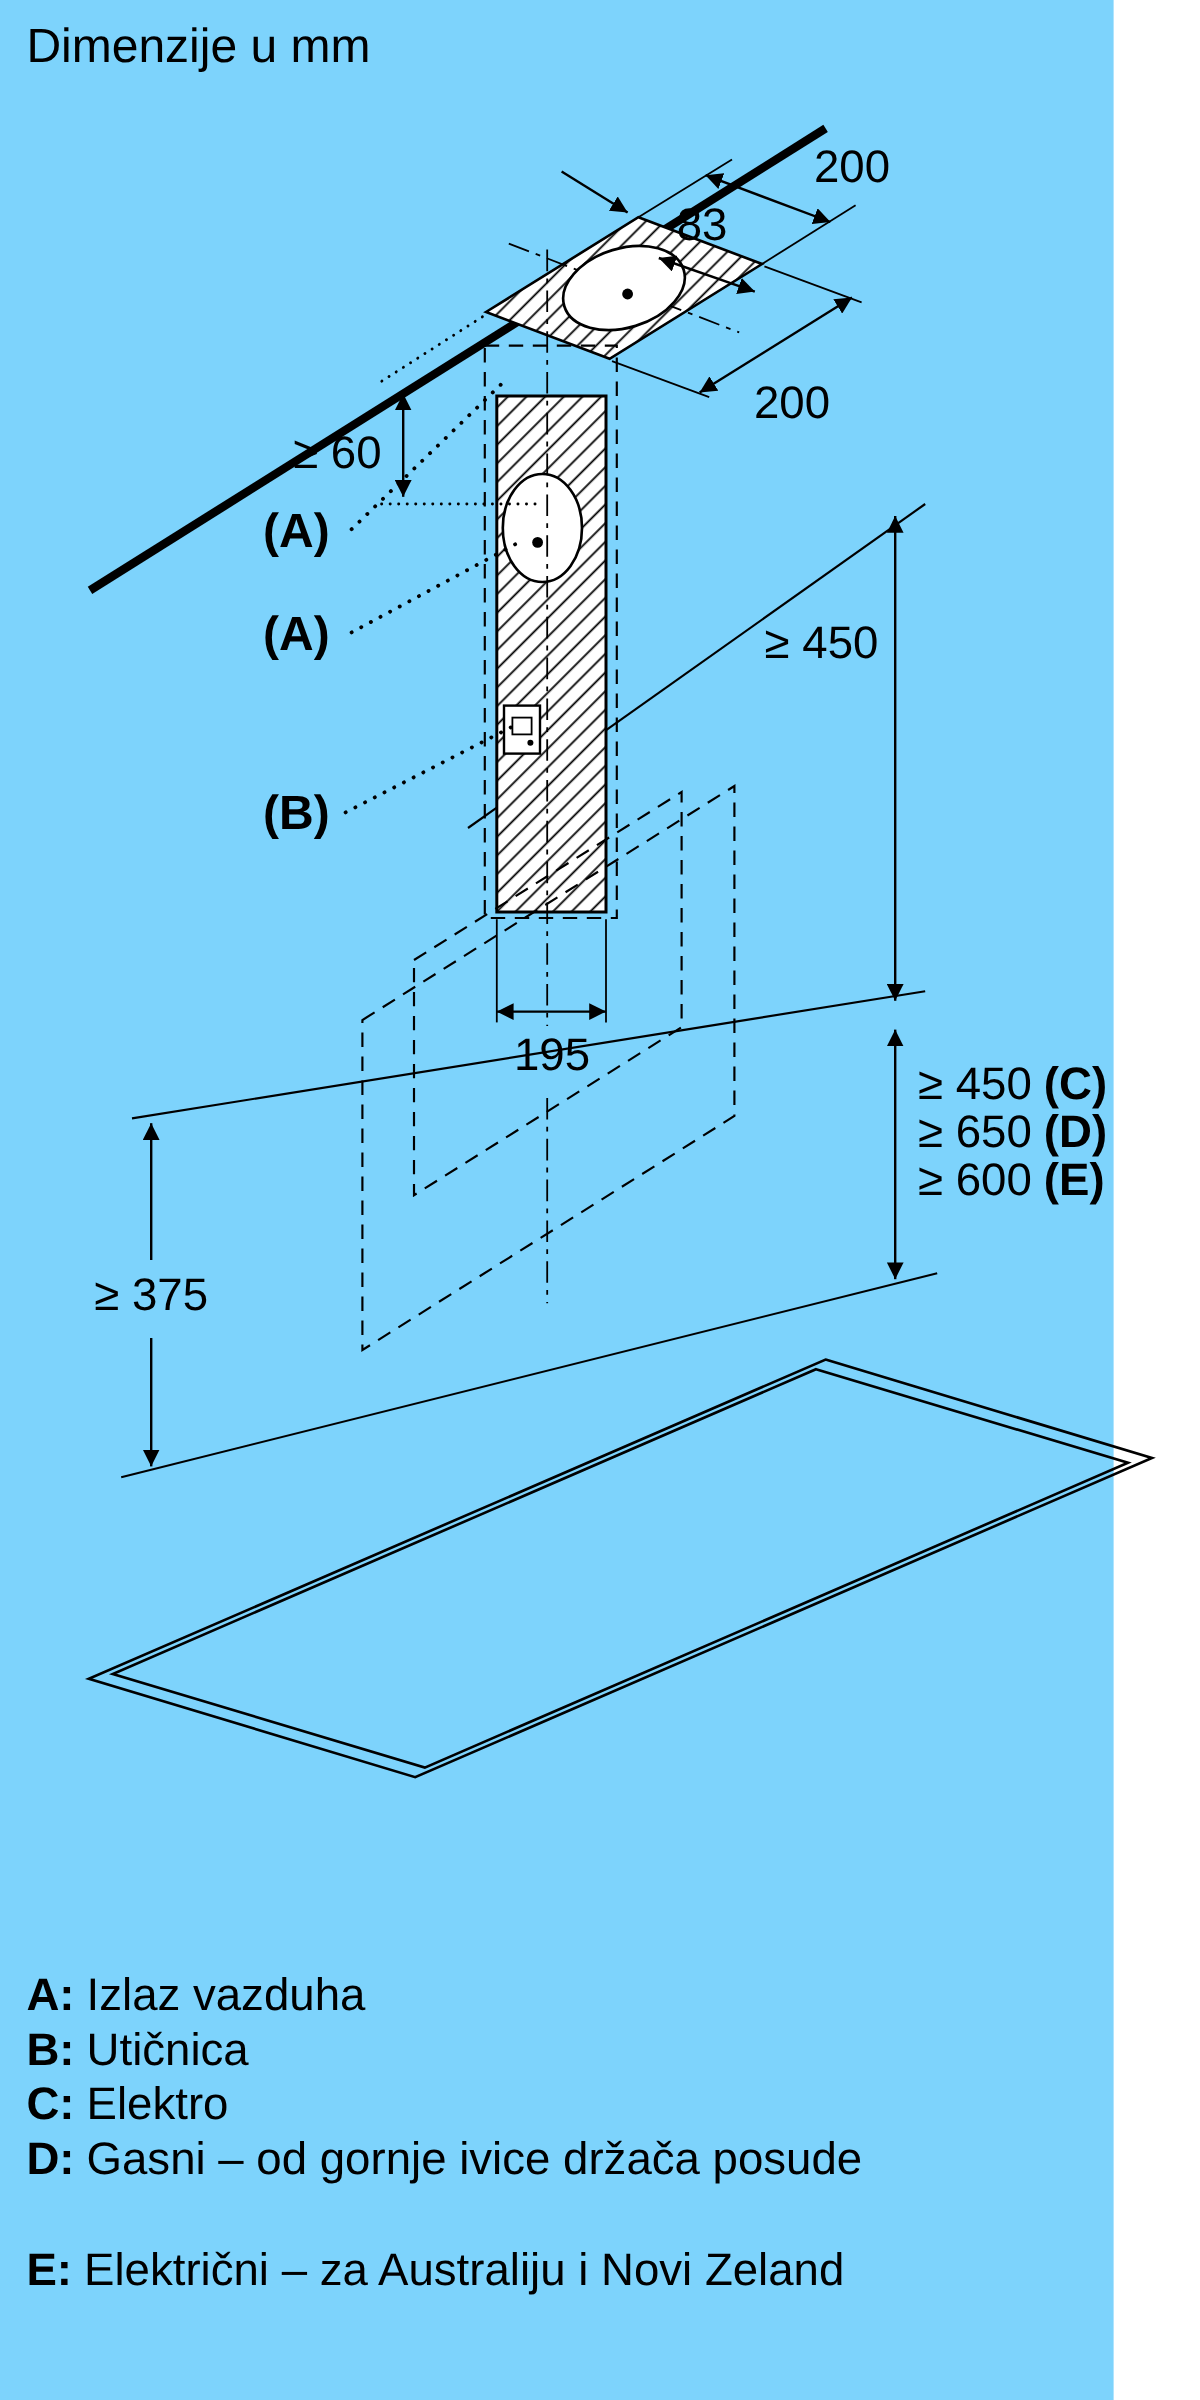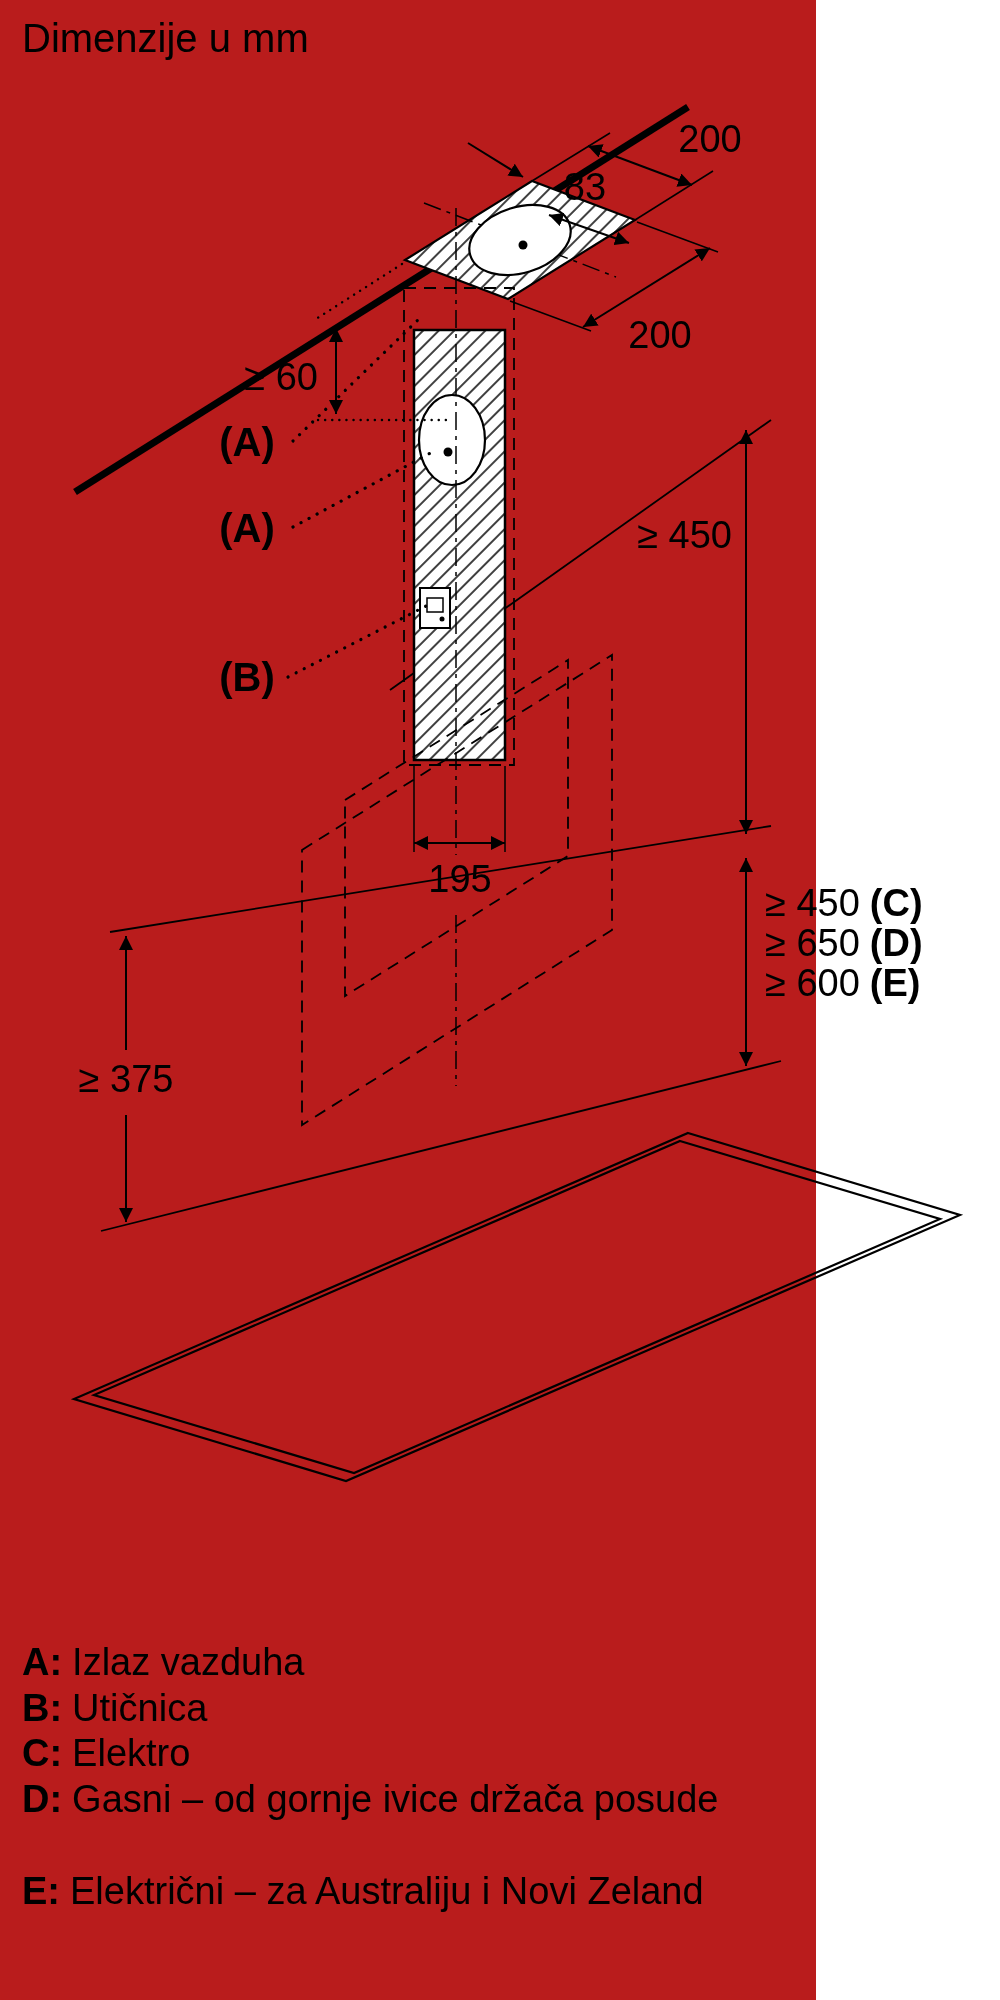--- a/index.html
+++ b/index.html
@@ -1,16 +1,16 @@
 <!DOCTYPE html>
 <html><head>
 <meta charset="utf-8">
 <style>
   html,body{margin:0;padding:0;background:#ffffff;}
-  #stage{width:816px;height:2000px;background:#b91c1c;position:relative;}
+  #stage{width:928px;height:2000px;background:#7dd3fc;position:relative;}
   svg{display:block;}
   text{font-family:"Liberation Sans","DejaVu Sans",sans-serif;fill:#000;}
   .title{font-size:40px;}
   .dim{font-size:38px;}
   .callout{font-size:40px;font-weight:bold;}
   .legend-line{font-size:38px;}
   .legend-key{font-weight:bold;}
   .clr-label{font-weight:bold;}
 </style>
 </head>

